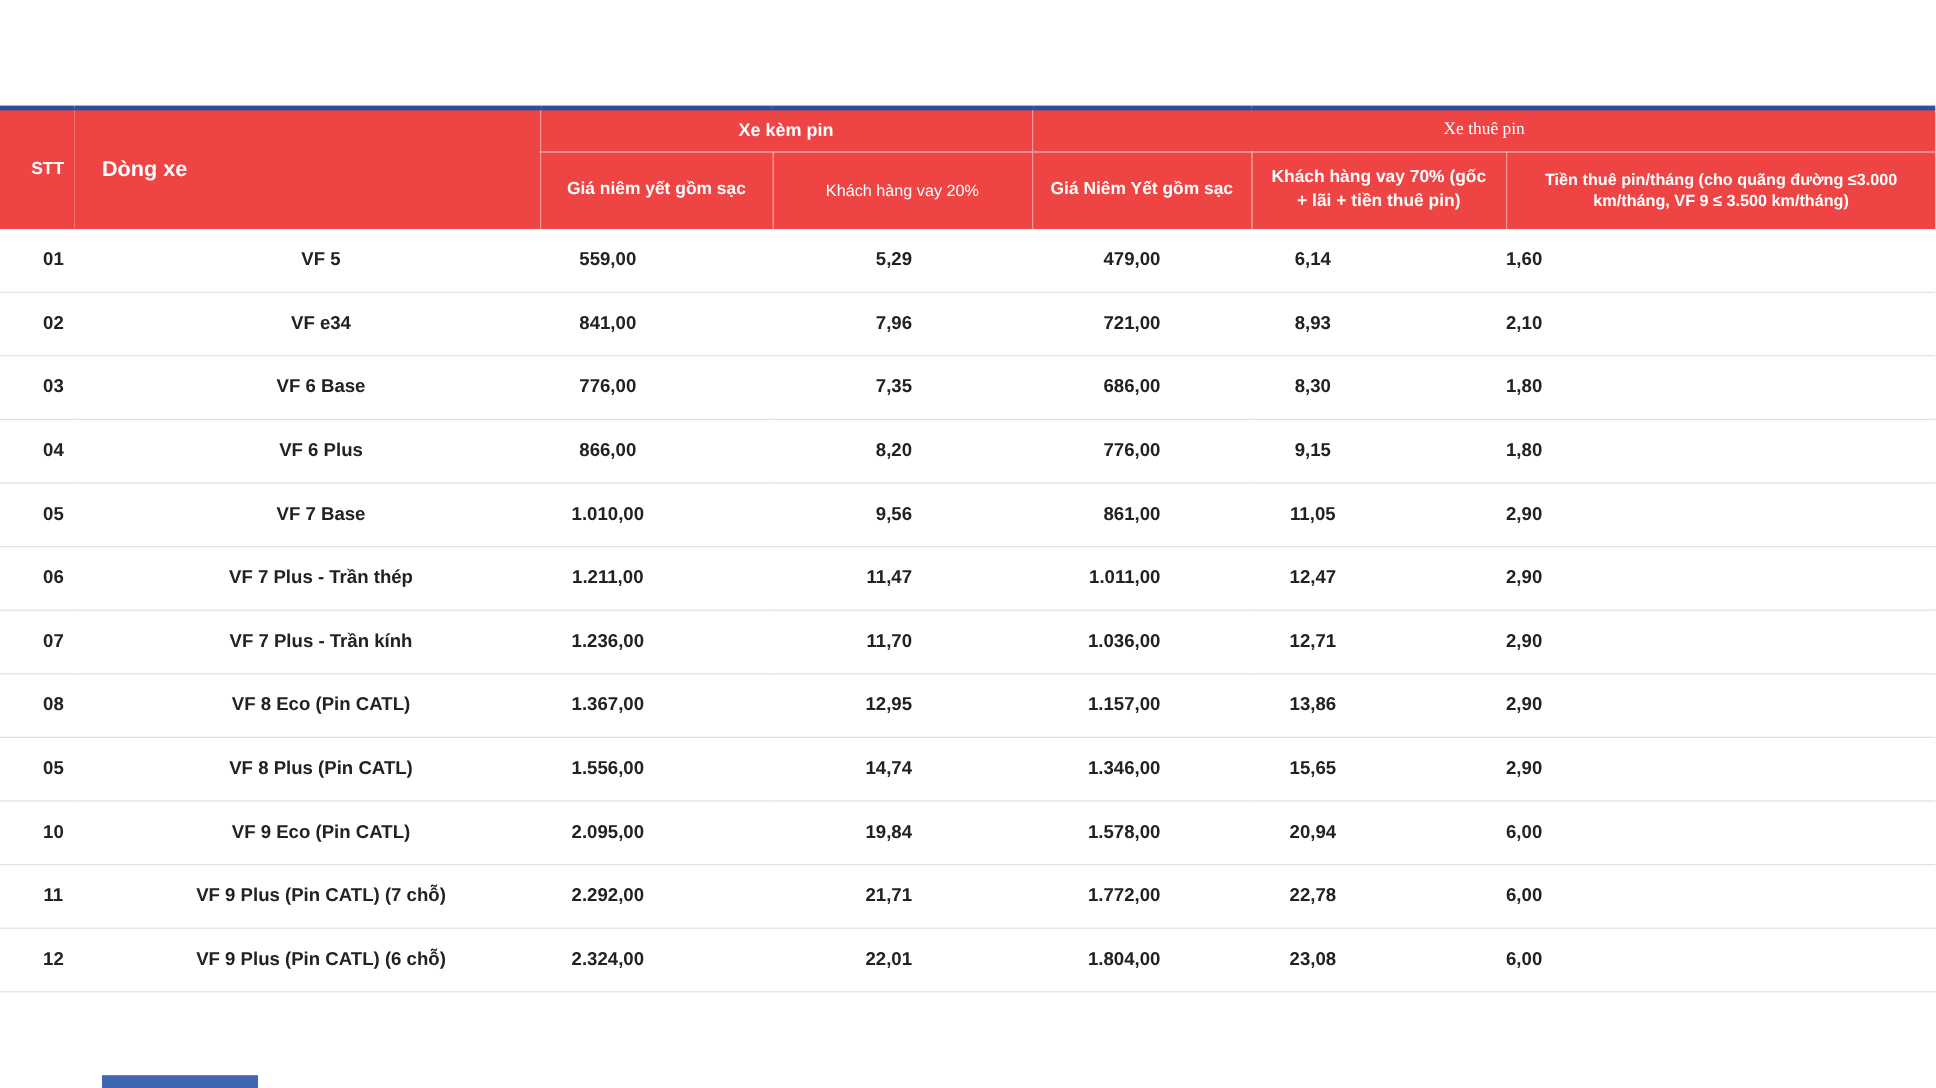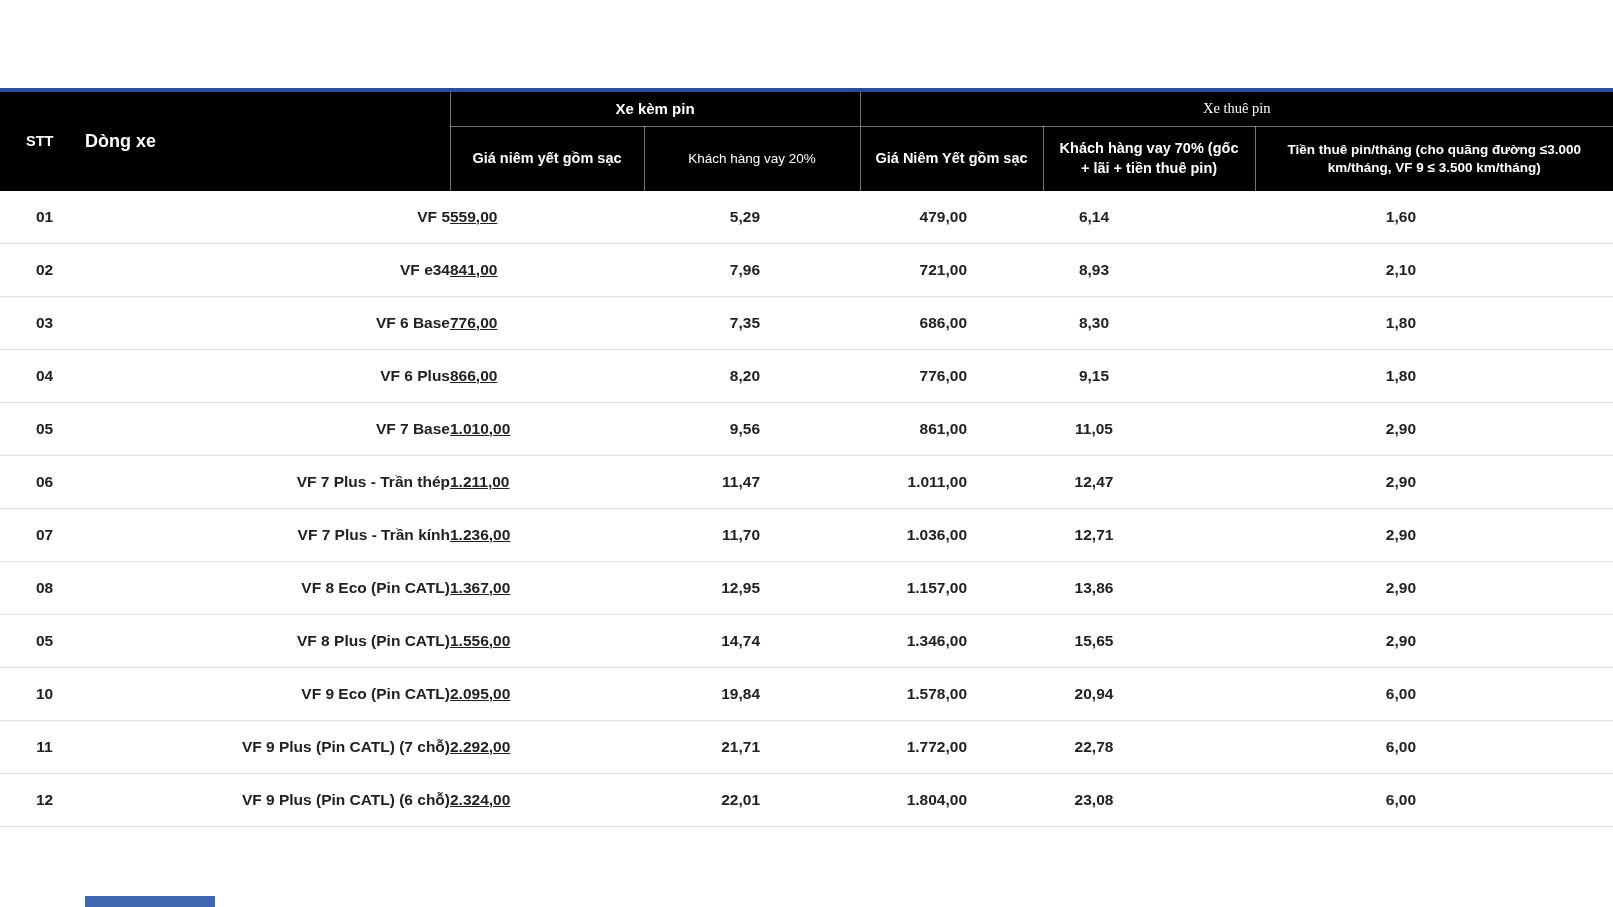--- a/index.html
+++ b/index.html
@@ -18,21 +18,21 @@
   table.price-table {
     position: absolute;
     left: 0;
     top: 88px;
     width: 1613px;
     border-collapse: collapse;
     table-layout: fixed;
   }
   
   thead th {
-    background: #000000;
+    background: #ef4444;
     color: #ffffff;
     font-weight: bold;
     vertical-align: middle;
     padding: 0;
     line-height: 1.35;
   }
   tr.group-row th { height: 34px; border-top: 4px solid #2d4e9b; }
   tr.sub-row th   { height: 64px; }
   th.th-group { text-align: center; font-size: 15px; }
   th.th-group-light { font-weight: normal; font-size: 14.5px; font-family: Liberation Serif, serif; }
@@ -48,26 +48,26 @@
     height: 52px;
     border-bottom: 1px solid #e0e0e0;
     color: #222222;
     font-size: 15.5px;
     font-weight: 600;
     vertical-align: middle;
     background: #ffffff;
     padding: 0;
   }
   td.c-stt   { text-align: center;  padding-left: 27px; }
-  td.c-model { text-align: right;  padding-left: 23px; }
-  td.c-n1    { text-align: left; padding-right: 81px; text-decoration: underline; }
+  td.c-model { text-align: center;  padding-left: 23px; }
+  td.c-n1    { text-align: center; padding-right: 81px; }
   td.c-n2    { text-align: right; padding-right: 100px; }
   td.c-n3    { text-align: right; padding-right: 76px; }
   td.c-n4    { text-align: center; padding-right: 110px; }
-  td.c-n5    { text-align: right; padding-right: 197px; }
+  td.c-n5    { text-align: left; padding-right: 197px; }
   
   .bottom-partial-bar {
     position: absolute;
     left: 85px;
     top: 896px;
     width: 130px;
     height: 11px;
     background: #3e66b1;
   }
 </style>

